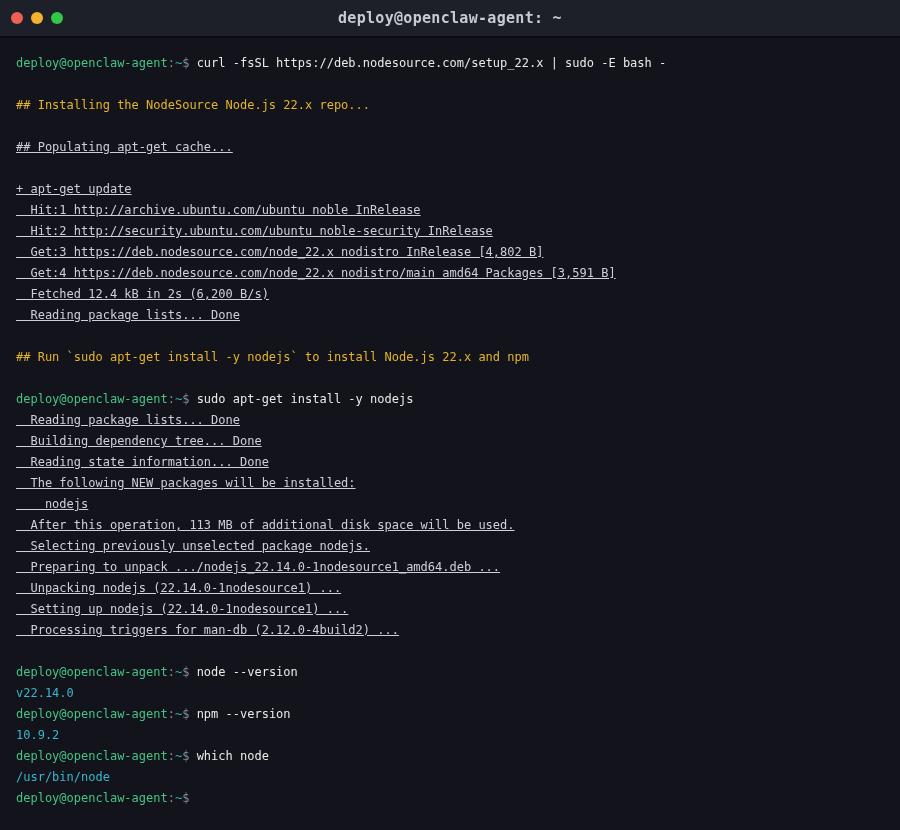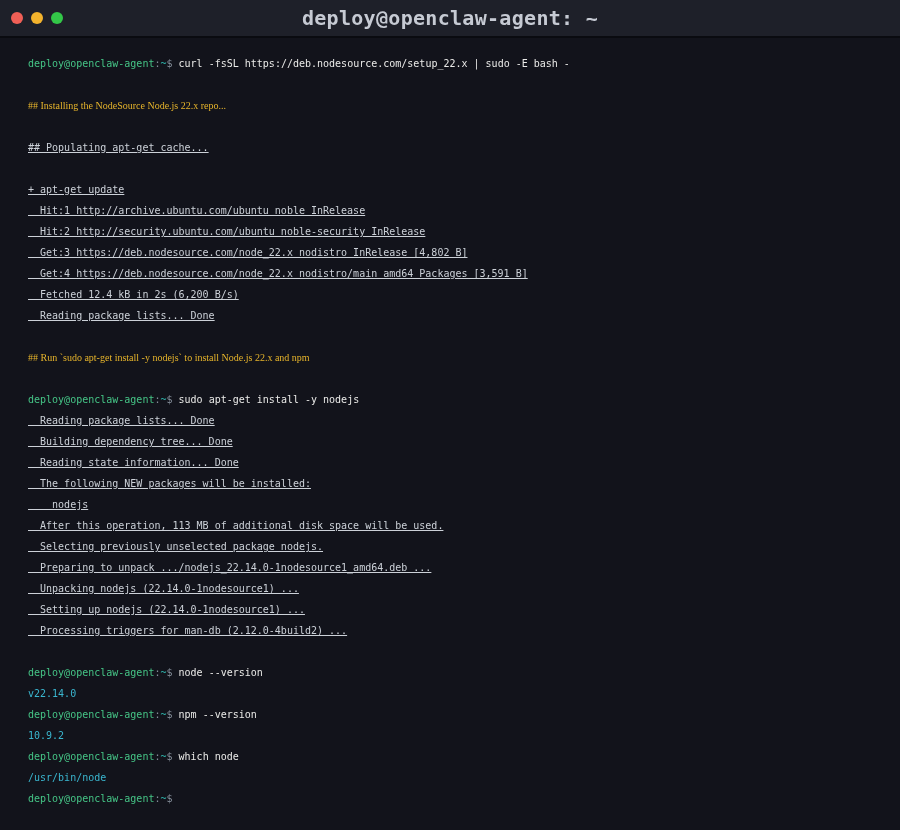--- a/index.html
+++ b/index.html
@@ -41,41 +41,41 @@
   }
   .light-close    { background: var(--light-close, #f05f56); }
   .light-minimize { background: var(--light-minimize, #f3b32d); }
   .light-maximize { background: var(--light-maximize, #33c748); }
   .window-title {
     position: absolute;
     left: 0;
     right: 0;
     text-align: center;
     color: var(--title-text, #c6cad3);
-    font-size: 20px;
+    font-size: 15px;
     font-weight: bold;
     letter-spacing: 0.3px;
   }
   .terminal {
     flex: 1;
     background: var(--background, #12131b);
-    padding: 15px 20px 0 28px;
-    font-size: 10px;
+    padding: 15px 20px 0 16px;
+    font-size: 12px;
     line-height: 21px;
     white-space: pre;
     overflow: hidden;
     cursor: text;
   }
   .line { height: 21px; }
   .seg-user    { color: var(--prompt-user, #45c486); }
   .seg-path    { color: var(--prompt-path, #2fb3ab); }
   .seg-punct   { color: var(--prompt-punct, #848d99); }
   .seg-cmd     { color: var(--command, #eaeae8); }
   .seg-out     { color: var(--output, #ccd1d8); text-decoration: underline; }
-  .seg-comment { color: var(--comment, #e6b42b); font-family: Liberation Serif, serif; }
+  .seg-comment { color: var(--comment, #e6b42b); }
   .seg-value   { color: var(--value, #3ab6cf); }
 </style>
 </head>
 <body>
 
 <div class="window">
   <div class="titlebar">
     <div class="traffic-lights">
       <span class="light light-close"></span>
       <span class="light light-minimize"></span>

